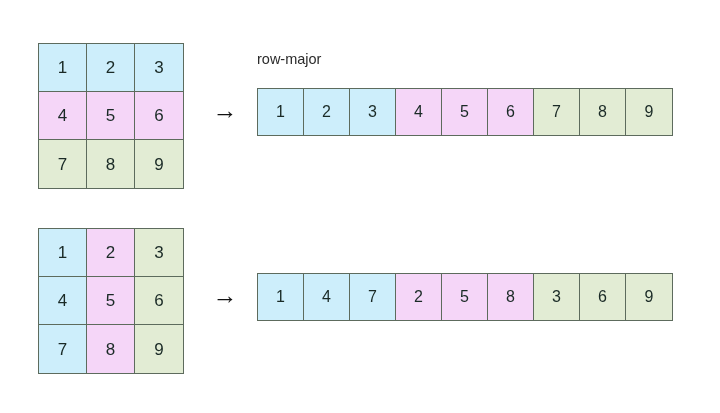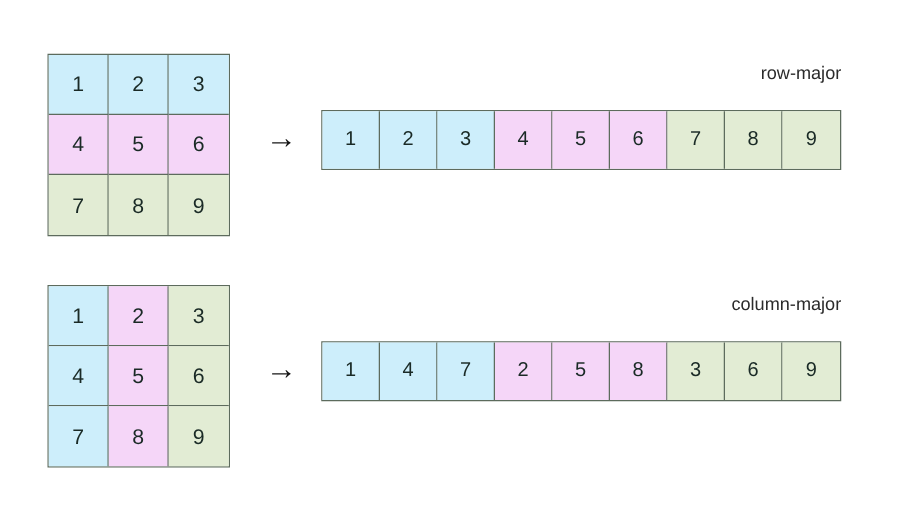--- a/index.html
+++ b/index.html
@@ -72,21 +72,21 @@
     line-height: 1;
     color: #111111;
   }
 
   
   .array-label {
     position: absolute;
     left: 257px;
     top: 21px;
     width: 416px;
-    text-align: right;
+    text-align: left;
     font-size: 14.5px;
     color: #2b2b2b;
   }
   .array {
     position: absolute;
     left: 257px;
     top: 58px;
     width: 416px;
     height: 48px;
     display: grid;
@@ -153,21 +153,20 @@
         <div class="cell c-blue">4</div>
         <div class="cell c-pink">5</div>
         <div class="cell c-green">6</div>
         <div class="cell c-blue">7</div>
         <div class="cell c-pink">8</div>
         <div class="cell c-green">9</div>
       </div>
 
     <div class="arrow">→</div>
 
-    <div class="array-label">column-major</div>
 
     <div class="array">
         <div class="cell c-blue">1</div>
         <div class="cell c-blue">4</div>
         <div class="cell c-blue">7</div>
         <div class="cell c-pink">2</div>
         <div class="cell c-pink">5</div>
         <div class="cell c-pink">8</div>
         <div class="cell c-green">3</div>
         <div class="cell c-green">6</div>

